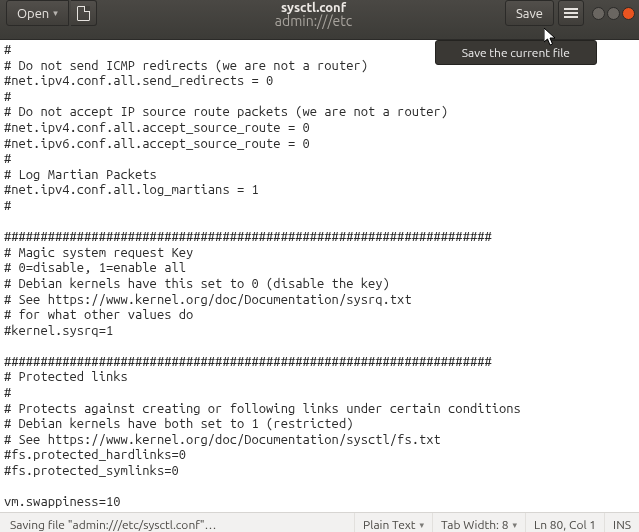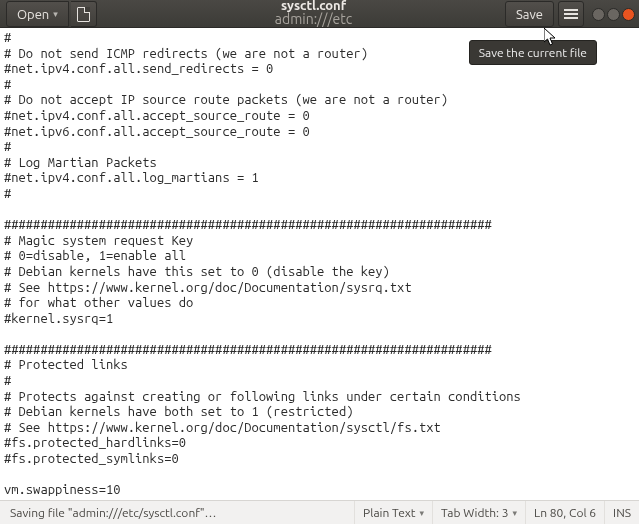--- a/index.html
+++ b/index.html
@@ -1,20 +1,20 @@
 <!DOCTYPE html>
 <html><head>
 <meta charset="utf-8">
 <style>
   * { margin: 0; padding: 0; box-sizing: border-box; }
   html, body { width: 639px; height: 532px; overflow: hidden; font-family: "Ubuntu", "Segoe UI", sans-serif; background: #fff; }
   .headerbar {
-    height: 28px;
+    height: 40px;
     background: linear-gradient(to bottom, #4a4844, #3c3b37);
-    display: flex; align-items: flex-end;
+    display: flex; align-items: flex-start;
     color: #e6e3df; font-size: 13px;
     position: relative;
     border-bottom: 1px solid #2b2a28;
   }
   .hb-left { display: flex; align-items: center; gap: 2px; padding-left: 6px; }
   .btn {
     display: flex; align-items: center; justify-content: center;
     padding: 4px 10px; height: 26px;
     background: linear-gradient(to bottom,#524f4b,#403e3a);
     border: 1px solid #2b2a28; border-radius: 3px;
@@ -31,21 +31,21 @@
   .subtitle { font-size: 14px; color:#a8a49e; margin-top:-1px;}
   .hb-right { margin-left: auto; display: flex; align-items: center; gap: 4px; padding-right: 4px; z-index:2;}
   .btn-save { font-size:13px;}
   .btn-hamburger { width:26px; padding:0; }
   .wincontrols { display:flex; gap:2px; margin-left:4px;}
   .wc { width:13px; height:13px; border-radius:50%; background:#6a6661; border:1px solid #2b2a28;}
   .wc.close { background:#e95420;}
   .tooltip {
     position:absolute; right:42px; top:40px;
     background:#3a3834; color:#eee; font-size:12px;
-    padding:5px 9px; border-radius:3px; border:1px solid #242320;
+    padding:5px 26px; border-radius:3px; border:1px solid #242320;
     z-index:10;
   }
   .cursor {
     position:absolute; right:95px; top:28px; z-index:11;
     width:0;height:0; pointer-events:none;
   }
   .cursor svg { position:absolute; left:0; top:0; }
   .editor {
     height: calc(532px - 36px - 24px);
     overflow:auto; background:#fff;
@@ -144,22 +144,22 @@
 </div>
 
 <div class="statusbar">
   <div class="sb-msg">Saving file "admin:///etc/sysctl.conf"…</div>
   <div class="sb-spacer"></div>
   <div class="sb-cell">
     <span>Plain Text</span>
     <span class="caret">▾</span>
   </div>
   <div class="sb-cell">
-    <span>Tab Width: 3</span>
+    <span>Tab Width: 8</span>
     <span class="caret">▾</span>
   </div>
   <div class="sb-cell">
-    <span>Ln 80, Col 6</span>
+    <span>Ln 80, Col 1</span>
   </div>
   <div class="sb-cell">
     <span>INS</span>
   </div>
 </div>
 
 </body></html>

